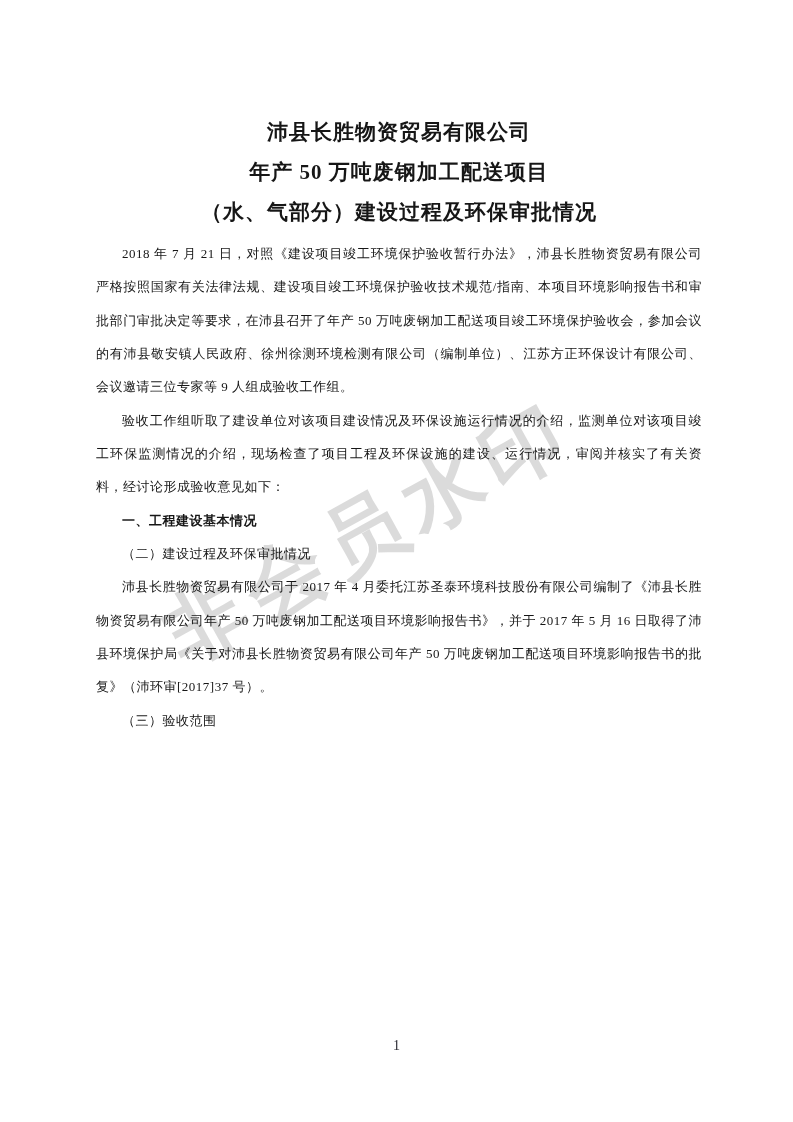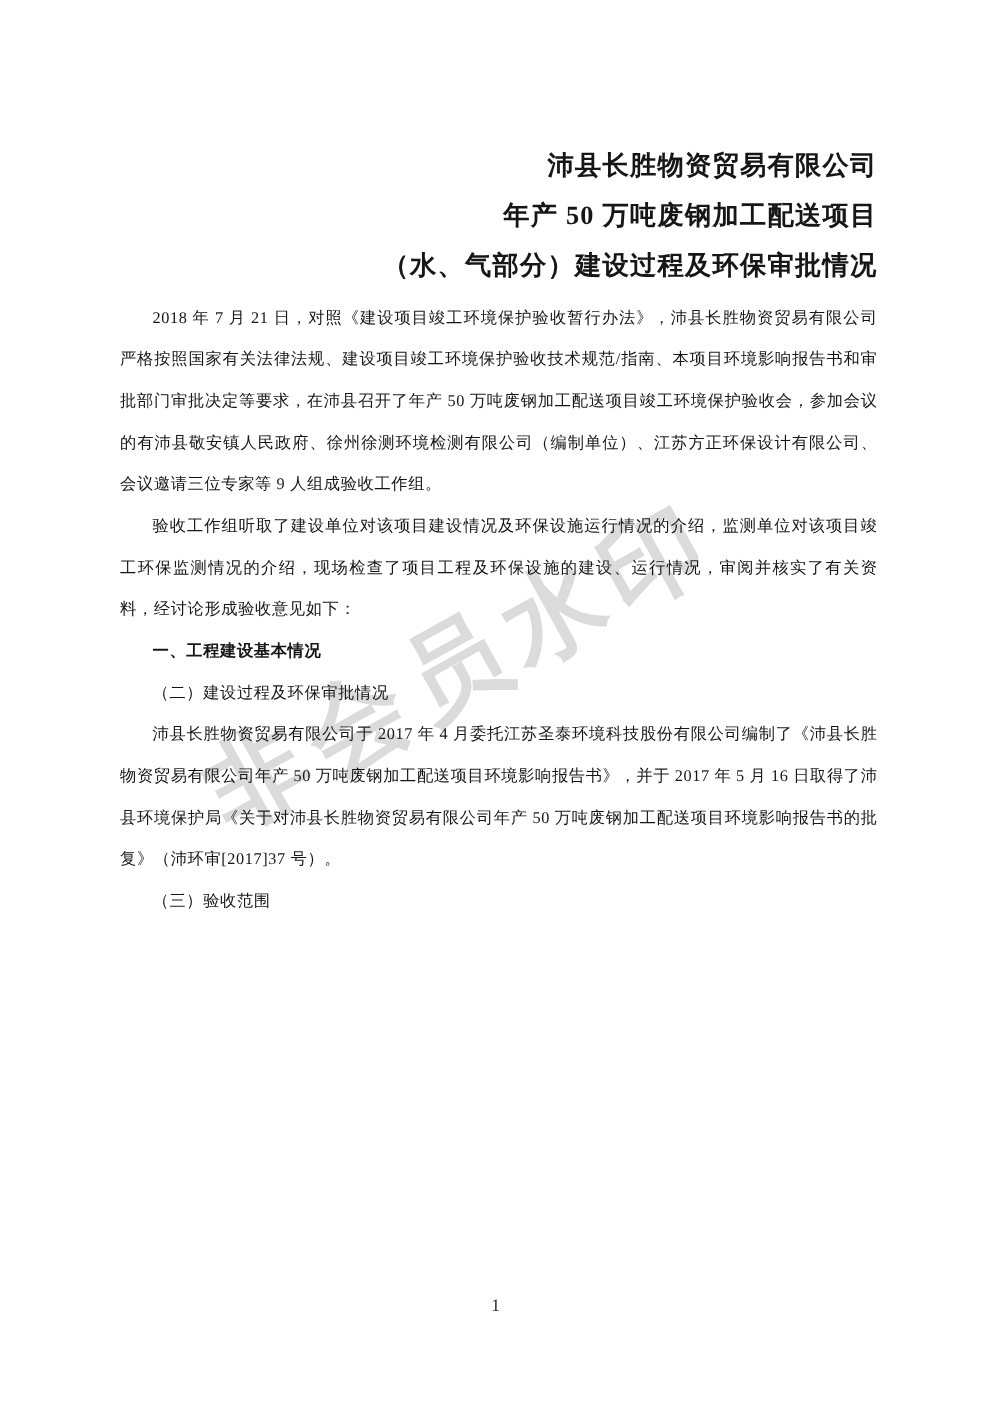--- a/index.html
+++ b/index.html
@@ -36,21 +36,21 @@
   }
   .content {
     position: absolute;
     left: 96px;
     top: 112px;
     width: 606px;
     z-index: 1;
   }
   .title {
     margin: 0;
-    text-align: right;
+    text-align: center;
     font-size: 21px;
     font-weight: 700;
     line-height: 40px;
     letter-spacing: 1px;
   }
   .titles {
     margin-bottom: 5px;
   }
   .para {
     margin: 0;

